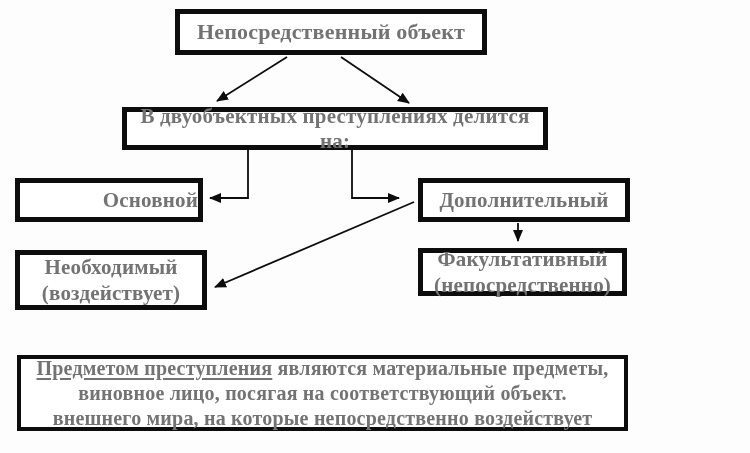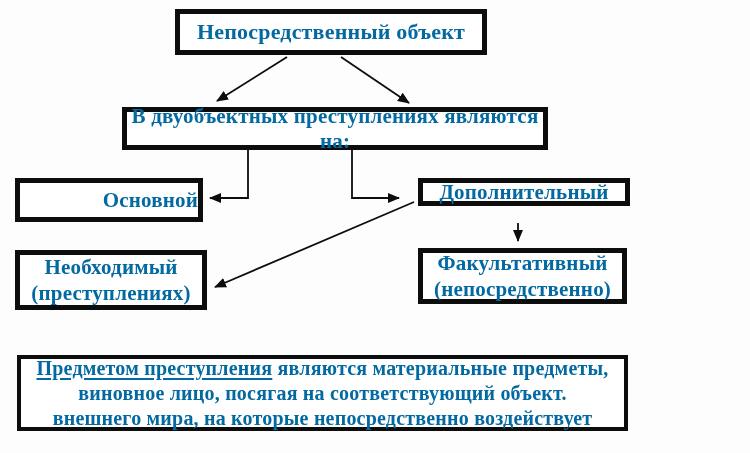--- a/index.html
+++ b/index.html
@@ -13,29 +13,29 @@
     position:relative;width:750px;height:453px;background:#fdfdfd;
   }
   svg.arrows{
     position:absolute;left:0;top:0;width:750px;height:453px;
     pointer-events:none;
   }
   .node{
     position:absolute;box-sizing:border-box;
     background:#ffffff;border:5px solid #0d0d0d;
     display:flex;align-items:center;justify-content:center;
-    text-align:center;font-weight:bold;color:#0369a1;
+    text-align:center;font-weight:bold;color:#737373;
     letter-spacing:0.2px;
   }
   .node-root  {left:175px;top:9px;  width:312px;height:46px;font-size:22px;}
   .node-split {left:122px;top:107px;width:426px;height:43px;font-size:21px;}
   .node-main  {left:15px; top:178px;width:188px;height:44px;font-size:21px;justify-content:flex-end;}
-  .node-add   {left:418px;top:178px;width:212px;height:28px;font-size:21px;}
+  .node-add   {left:418px;top:178px;width:212px;height:44px;font-size:21px;}
   .node-nec   {left:15px; top:250px;width:192px;height:60px;font-size:21px;line-height:26px;flex-direction:column;}
-  .node-opt   {left:418px;top:248px;width:209px;height:56px;font-size:21px;line-height:26px;flex-direction:column;}
+  .node-opt   {left:418px;top:248px;width:209px;height:48px;font-size:21px;line-height:26px;flex-direction:column;}
   .node-note  {left:17px; top:355px;width:611px;height:76px;font-size:20px;line-height:25px;
                flex-direction:column;border-width:4px;padding:0 8px;}
   .note-line{display:block;white-space:nowrap;}
   .u{text-decoration:underline;text-decoration-thickness:2px;text-underline-offset:3px;}
   .line2{display:block;}
 </style>
 </head>
 <body>
 
 <div class="canvas">
@@ -52,34 +52,34 @@
     <path d="M352,150 L352,198 L399,198" stroke="#0d0d0d" stroke-width="1.8" fill="none" marker-end="url(#ah)"></path>
     <path d="M414,202 L215,287" stroke="#0d0d0d" stroke-width="1.8" fill="none" marker-end="url(#ah)"></path>
     <path d="M518,223 L518,241" stroke="#0d0d0d" stroke-width="1.8" fill="none" marker-end="url(#ah)"></path>
   </svg>
 
   <div class="node node-root">
     <span>Непосредственный объект</span>
   </div>
 
   <div class="node node-split">
-    <span>В двуобъектных преступлениях являются на:</span>
+    <span>В двуобъектных преступлениях делится на:</span>
   </div>
 
   <div class="node node-main">
     <span>Основной</span>
   </div>
 
   <div class="node node-add">
     <span>Дополнительный</span>
   </div>
 
   <div class="node node-nec">
     <span class="line2">Необходимый</span>
-    <span class="line2">(преступлениях)</span>
+    <span class="line2">(воздействует)</span>
   </div>
 
   <div class="node node-opt">
     <span class="line2">Факультативный</span>
     <span class="line2">(непосредственно)</span>
   </div>
 
   <div class="node node-note">
     <span class="note-line"><span class="u">Предметом преступления</span><span> являются материальные предметы,</span></span>
     <span class="note-line">виновное лицо, посягая на соответствующий объект.</span>

